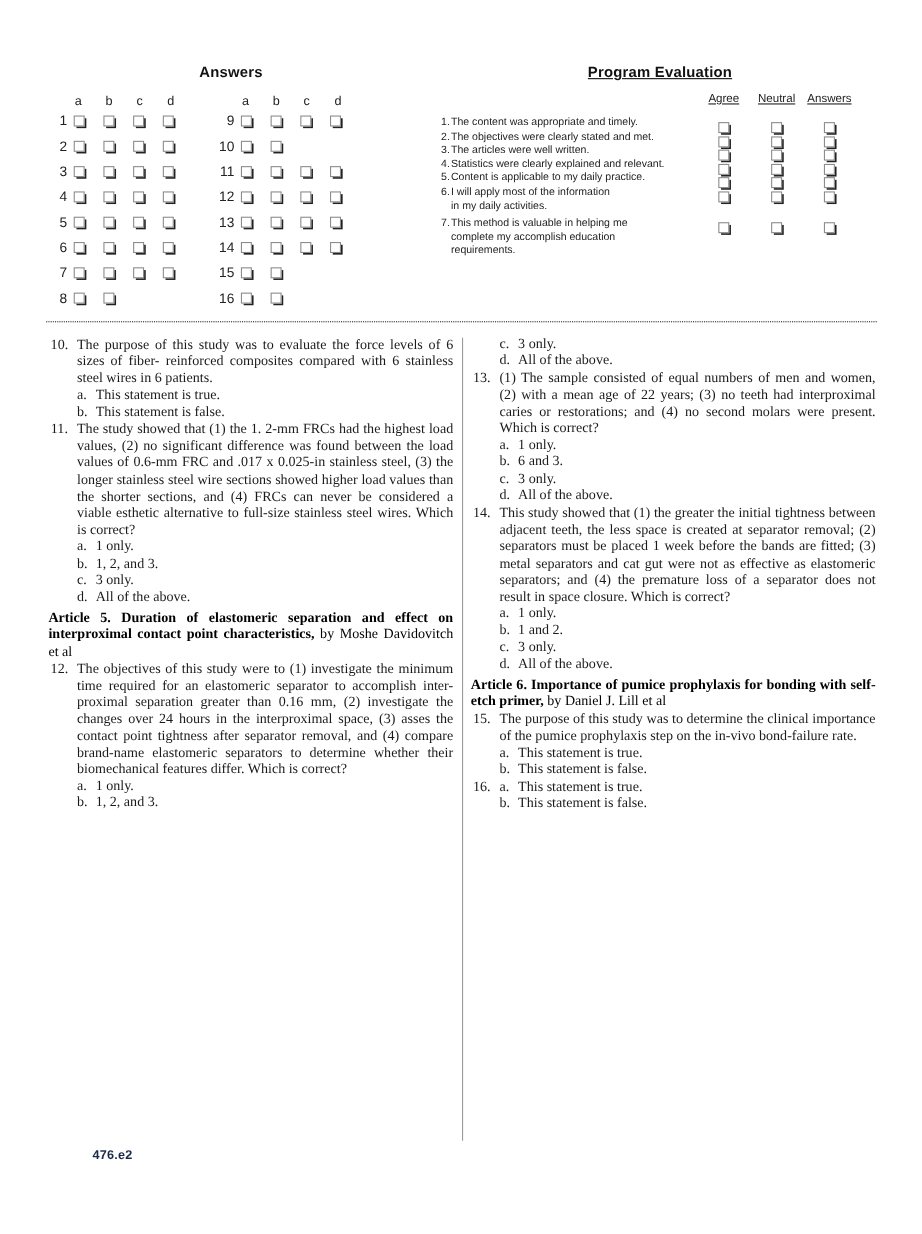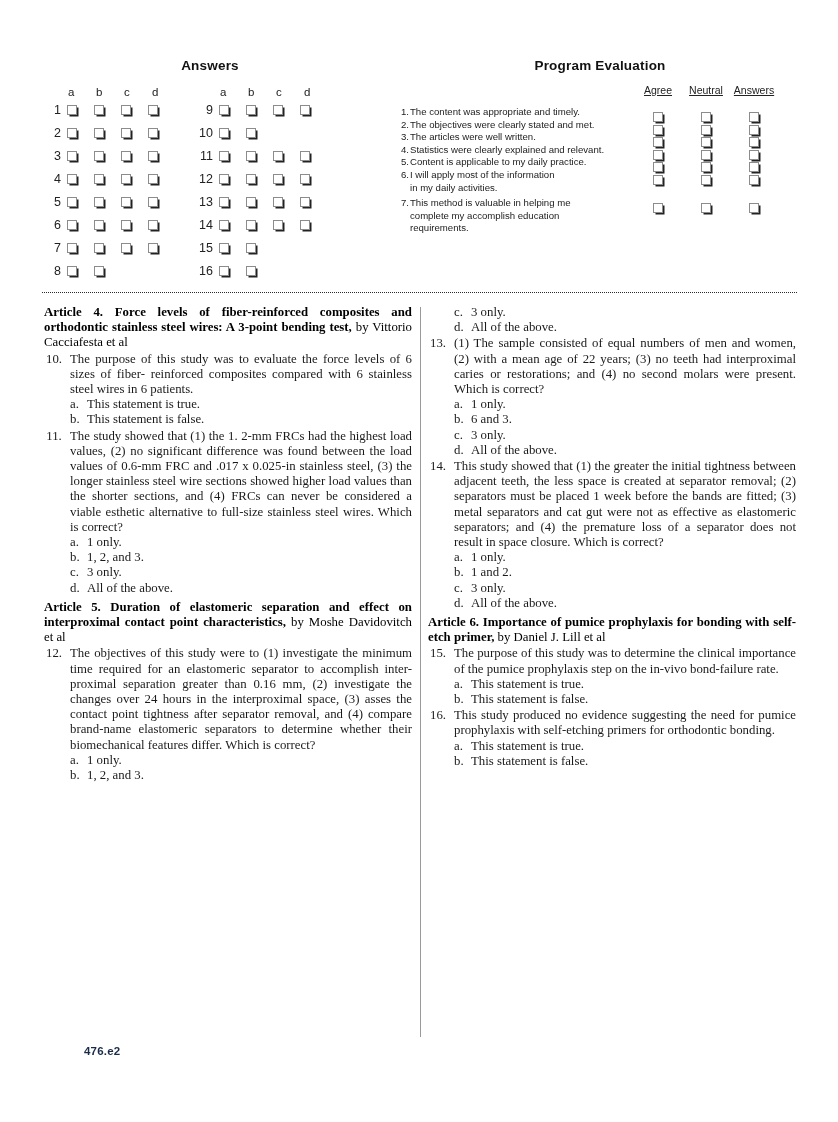--- a/index.html
+++ b/index.html
@@ -94,21 +94,21 @@
     box-sizing: content-box;
   }
 
   
   #eval-block {
     position: absolute;
     left: 400px;
     top: 58px;
     width: 400px;
   }
-  #eval-title { width: 400px; }
+  #eval-title { width: 400px; text-decoration: underline; }
 
   #eval-cols {
     position: relative;
     margin-top: 11px;
     height: 16px;
   }
   .eval-colhead {
     position: absolute;
     top: 0;
     font-family: "Liberation Sans", sans-serif;
@@ -568,21 +568,20 @@
         </div>
       </div>
   </div>
 
   <div id="dotted-divider"></div>
 </div>
 
 <div id="columns">
   <div id="col-rule"></div>
   <div id="col-left">
-      <p class="art-head" style="margin: 0px;"><b>Article 4. Force levels of fiber-reinforced composites and orthodontic stainless steel wires: A 3-point bending test,</b><span> by Vittorio Cacciafesta et al</span></p>
       <div class="q-item">
         <span class="q-num">10.</span>
         <span class="q-body">The purpose of this study was to evaluate the force levels of 6 sizes of fiber- reinforced composites compared with 6 stainless steel wires in 6 patients.</span>
         <div class="opt"><span class="opt-ltr">a.</span><span>This statement is true.</span></div>
         <div class="opt"><span class="opt-ltr">b.</span><span>This statement is false.</span></div>
       </div>
       <div class="q-item">
         <span class="q-num">11.</span>
         <span class="q-body">The study showed that (1) the 1. 2-mm FRCs had the highest load values, (2) no significant difference was found between the load values of 0.6-mm FRC and .017 x 0.025-in stainless steel, (3) the longer stainless steel wire sections showed higher load values than the shorter sections, and (4) FRCs can never be considered a viable esthetic alternative to full-size stainless steel wires. Which is correct?</span>
         <div class="opt"><span class="opt-ltr">a.</span><span>1 only.</span></div>
@@ -621,20 +620,19 @@
       </div>
       <p class="art-head" style="margin: 4px 0px 0px;"><b>Article 6. Importance of pumice prophylaxis for bonding with self-etch primer,</b><span> by Daniel J. Lill et al</span></p>
       <div class="q-item">
         <span class="q-num">15.</span>
         <span class="q-body">The purpose of this study was to determine the clinical importance of the pumice prophylaxis step on the in-vivo bond-failure rate.</span>
         <div class="opt"><span class="opt-ltr">a.</span><span>This statement is true.</span></div>
         <div class="opt"><span class="opt-ltr">b.</span><span>This statement is false.</span></div>
       </div>
       <div class="q-item">
         <span class="q-num">16.</span>
-        <span class="q-body">This study produced no evidence suggesting the need for pumice prophylaxis with self-etching primers for orthodontic bonding.</span>
         <div class="opt"><span class="opt-ltr">a.</span><span>This statement is true.</span></div>
         <div class="opt"><span class="opt-ltr">b.</span><span>This statement is false.</span></div>
       </div>
     </div>
 </div>
 
 <div id="footer-page">476.e2</div>
 
 </body></html>

